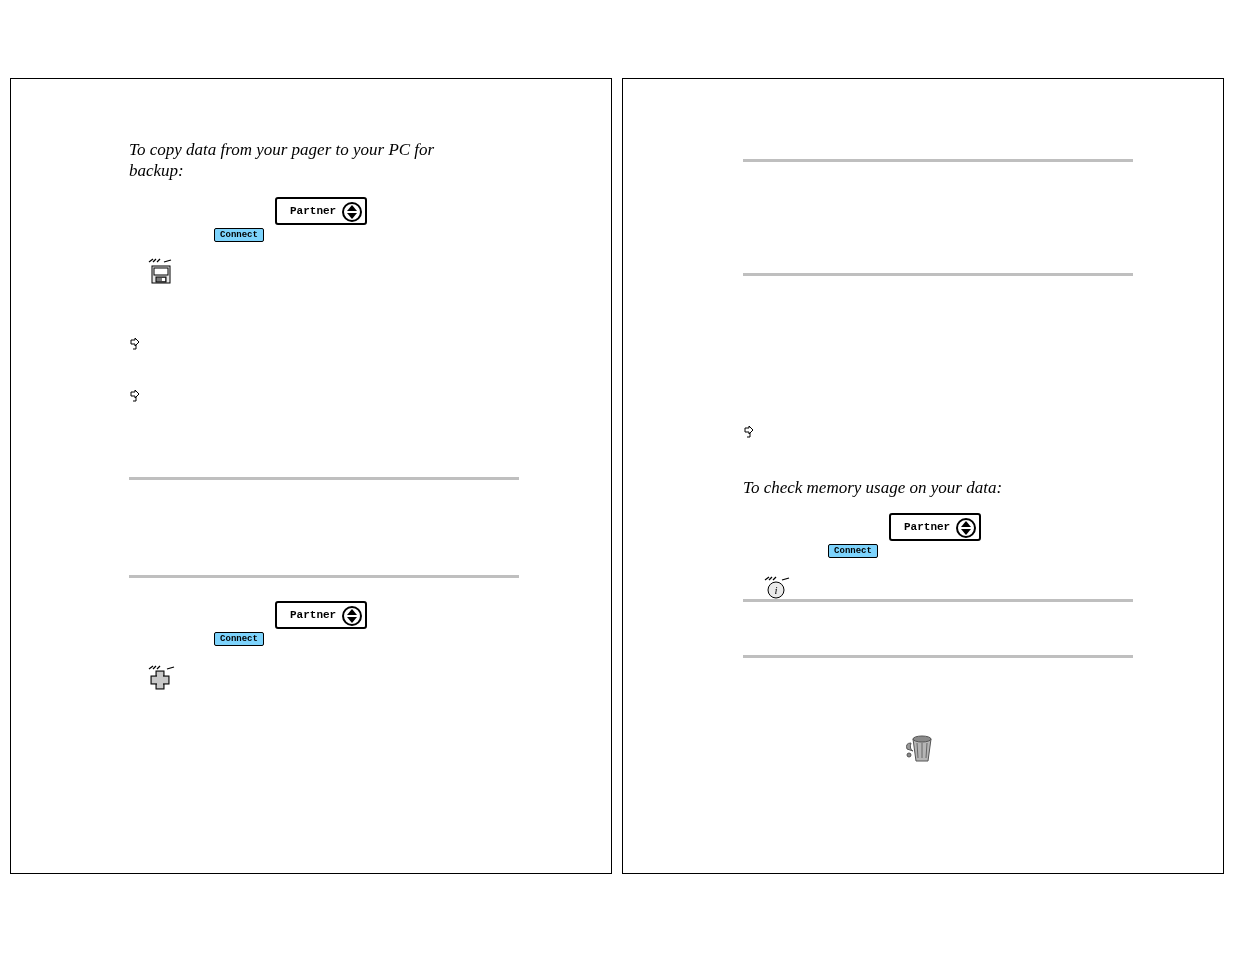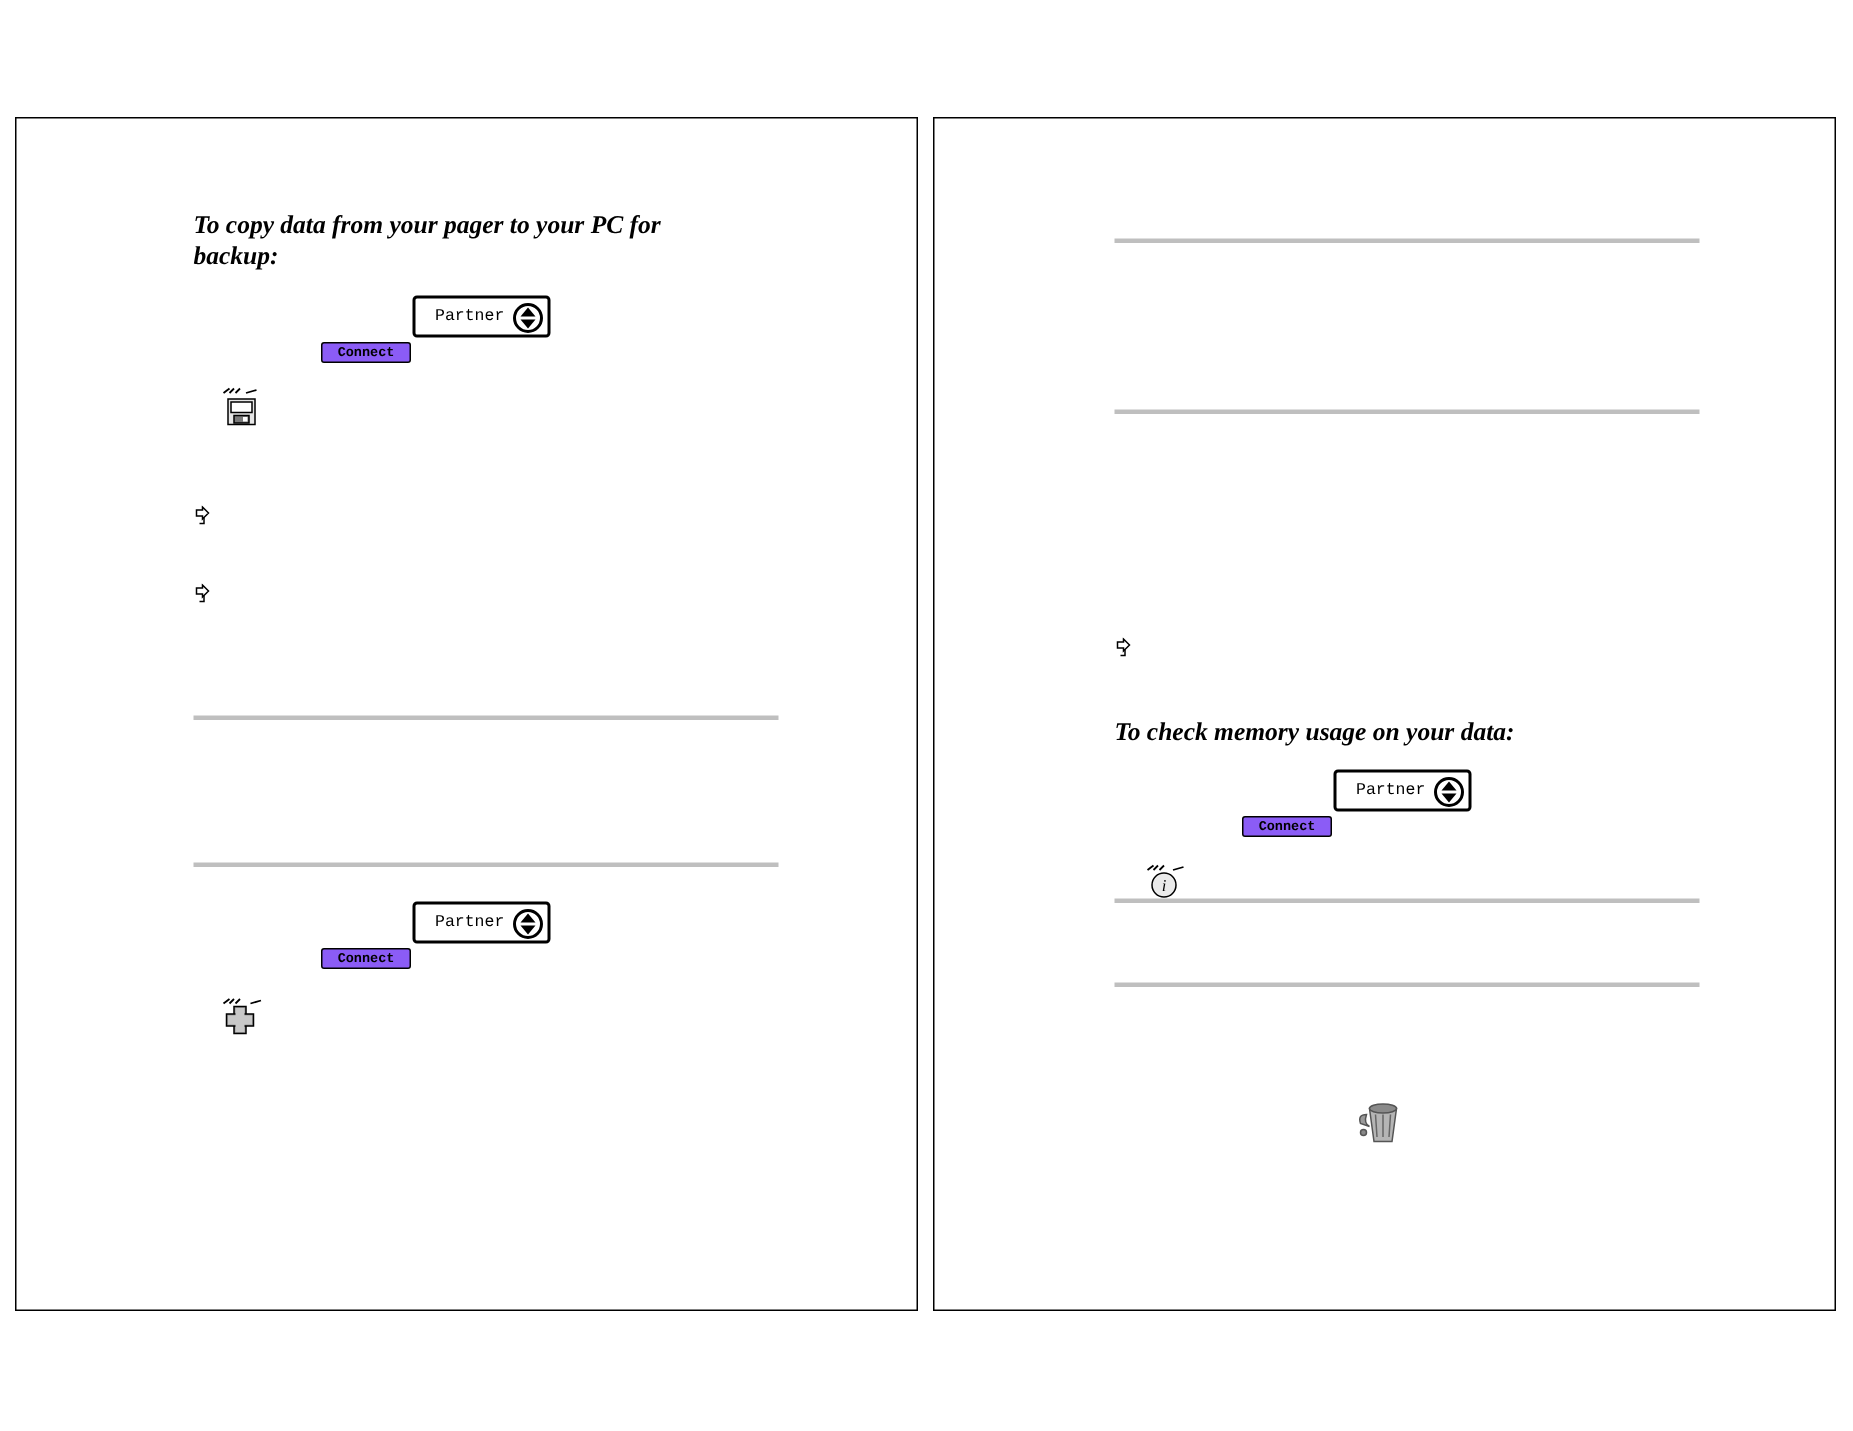--- a/index.html
+++ b/index.html
@@ -24,41 +24,41 @@
     height: 796px;
   }
   .page-right {
     left: 622px;
     top: 78px;
     width: 602px;
     height: 796px;
   }
   .heading {
     font-style: italic;
-    font-weight: bold;
+    font-weight: normal;
     font-size: 17px;
     line-height: 1.25;
     position: absolute;
   }
   .hr {
     position: absolute;
     height: 3px;
     background: #bfbfbf;
   }
   
   .partner-btn {
     position: absolute;
     width: 92px;
     height: 28px;
     border: 2px solid #000;
     border-radius: 3px;
     background: #fff;
     font-family: "Courier New", monospace;
     font-size: 11px;
-    font-weight: normal;
+    font-weight: bold;
     padding-left: 13px;
     display: flex;
     align-items: center;
   }
   .partner-arrow {
     position: absolute;
     right: 3px;
     top: 3px;
     width: 20px;
     height: 20px;
@@ -79,25 +79,25 @@
     content: "";
     position: absolute;
     left: 3px; bottom: 1px;
     border-left: 5px solid transparent;
     border-right: 5px solid transparent;
     border-top: 6px solid #000;
   }
   
   .connect-btn {
     position: absolute;
-    width: 60px;
+    width: 50px;
     height: 14px;
     border: 1px solid #000;
     border-radius: 2px;
-    background: #8b5cf6;
+    background: #7dd3fc;
     font-family: "Courier New", monospace;
     font-size: 9px;
     font-weight: bold;
     text-align: center;
     line-height: 12px;
   }
   
   .pixel-icon {
     position: absolute;
   }

